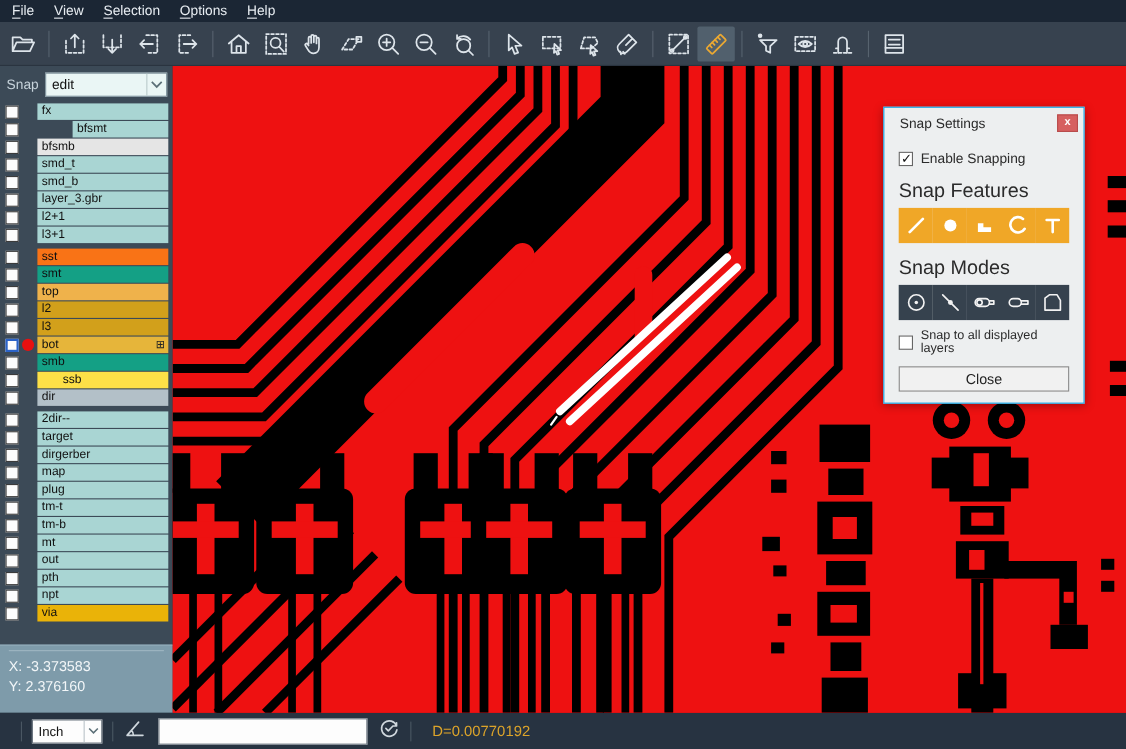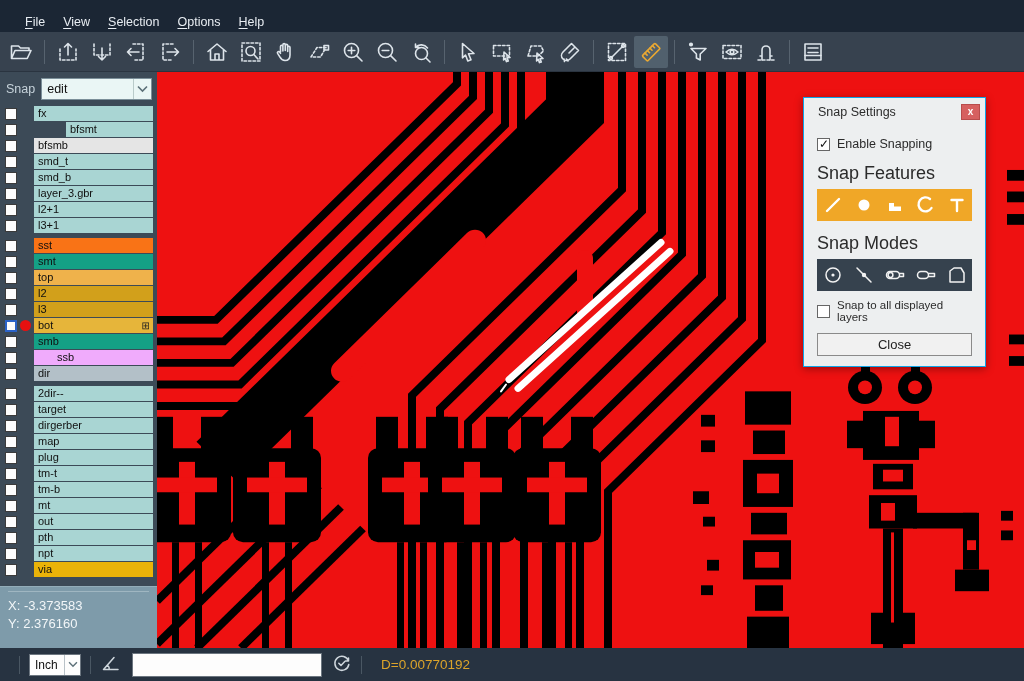--- a/index.html
+++ b/index.html
@@ -1,21 +1,21 @@
 <!DOCTYPE html>
 <html><head>
 <meta charset="utf-8">
 <style>
   * { margin:0; padding:0; box-sizing:border-box; }
   html,body { width:1024px; height:681px; overflow:hidden; }
   body { font-family:"Liberation Sans", sans-serif; background:#1b2634; }
   #app { position:relative; width:1024px; height:681px; display:flex; flex-direction:column; }
 
   
-  .menubar { height:32px; background:#1b2634; display:flex; align-items:flex-end; padding-left:16px; flex:0 0 auto; }
+  .menubar { height:20px; background:#1b2634; display:flex; align-items:flex-end; padding-left:2px; flex:0 0 auto; }
   .menu-item { color:#e8edf2; font-size:12.5px; padding:0 9px; line-height:20px; cursor:default; }
   .menu-item u { text-underline-offset:2px; }
 
   
   .toolbar { height:40px; background:#37424f; display:flex; align-items:center; padding-left:4px; flex:0 0 auto; border-bottom:1px solid #2a3440; }
   .tbtn { width:34px; height:32px; display:flex; align-items:center; justify-content:center; border-radius:2px; }
   .tbtn svg { stroke:#dde4ea; fill:none; stroke-width:1.6; stroke-linejoin:round; stroke-linecap:round; }
   .tbtn.active { background:#51606d; }
   .tbtn.active svg { stroke:#eaa832; }
   .tsep { width:1px; height:24px; background:#57636f; margin:0 6px; }
@@ -65,21 +65,21 @@
   .fbtn { width:32px; height:32px; background:#f0a727; display:flex; align-items:center; justify-content:center; }
   .fbtn svg { stroke:#fff; fill:none; stroke-width:2.4; stroke-linecap:round; stroke-linejoin:round; }
   .mbtn { width:32px; height:32px; background:#36424e; display:flex; align-items:center; justify-content:center; }
   .mbtn svg { stroke:#f2f2f2; fill:none; stroke-width:1.5; stroke-linecap:round; stroke-linejoin:round; }
   .small-label { font-size:11.5px; }
   .close-btn { margin-top:10px; width:100%; height:23px; background:#f1f1f1; border:1px solid #8a8a8a; font-size:13px; color:#222; font-family:"Liberation Sans",sans-serif; display:flex; align-items:center; justify-content:center; }
 
   
   .statusbar { height:33px; background:#273341; display:flex; align-items:center; flex:0 0 auto; padding-left:10px; }
   .ssep { width:1px; height:18px; background:#4a5763; margin:0 9px; }
-  .unitselect { width:52px; height:22px; background:#fdfdfd; border:1px solid #6c7680; display:flex; align-items:center; }
+  .unitselect { width:64px; height:22px; background:#fdfdfd; border:1px solid #6c7680; display:flex; align-items:center; }
   .unitselect .utext { flex:1; font-size:12px; color:#111; padding-left:5px; }
   .unitselect .chev { width:16px; height:100%; border-left:1px solid #b9c2c8; display:flex; align-items:center; justify-content:center; }
   .angle-ic svg, .refresh-ic svg { stroke:#cfd7dd; fill:none; stroke-width:1.5; stroke-linecap:round; stroke-linejoin:round; }
   .cmd-input { width:190px; height:24px; background:#fdfdfd; border:1px solid #6c7680; margin-left:10px; font-size:12px; padding:0 5px; font-family:"Liberation Sans",sans-serif; }
   .refresh-ic { margin-left:10px; }
   .dist { margin-left:10px; color:#dca42a; font-size:13.5px; }
 </style>
 </head>
 <body>
 
@@ -358,21 +358,21 @@
             <div class="layer-row">
               <span class="layer-cb"></span>
               <span class="layer-ind"></span>
               <span class="layer-label" style="background: rgb(20, 160, 133);">
                 <span>smb</span>
               </span>
             </div>
             <div class="layer-row">
               <span class="layer-cb"></span>
               <span class="layer-ind"></span>
-              <span class="layer-label" style="background: #f0abfc; padding-left: 23px;">
+              <span class="layer-label" style="background: #fde047; padding-left: 23px;">
                 <span>ssb</span>
               </span>
             </div>
             <div class="layer-row">
               <span class="layer-cb"></span>
               <span class="layer-ind"></span>
               <span class="layer-label" style="background: rgb(179, 192, 200);">
                 <span>dir</span>
               </span>
             </div>

